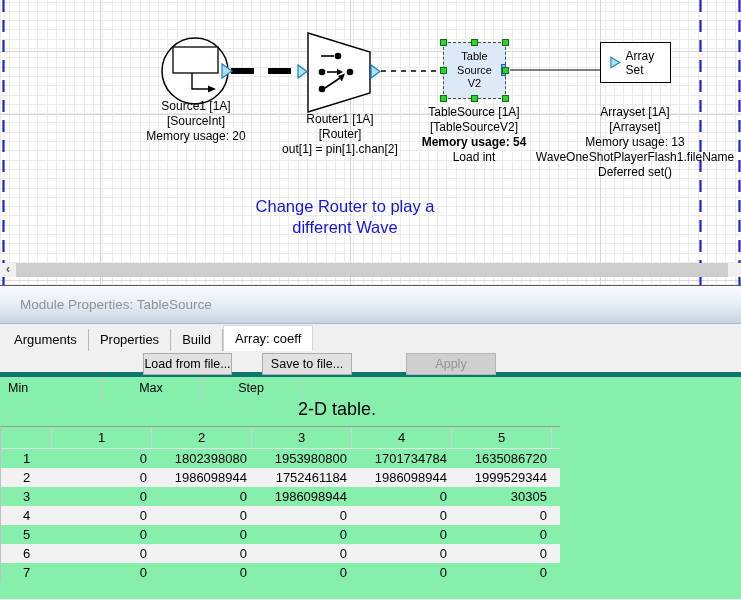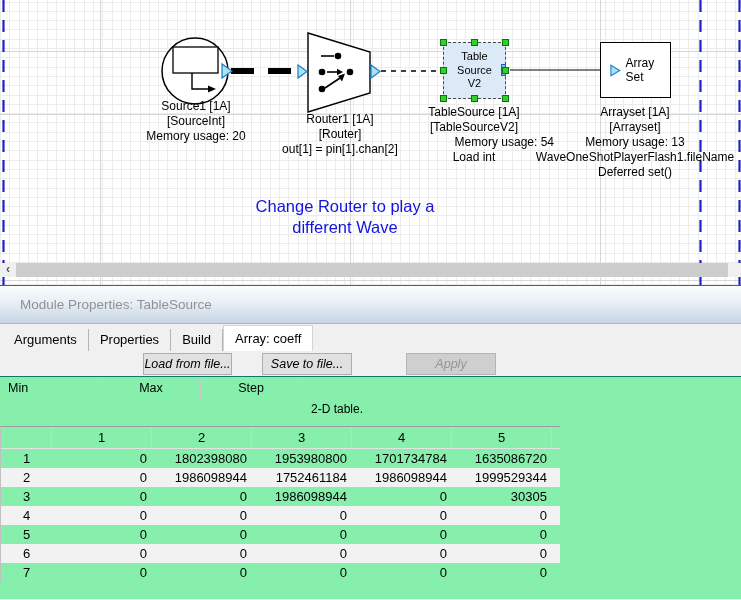--- a/index.html
+++ b/index.html
@@ -15,67 +15,67 @@
       repeating-linear-gradient(90deg,#ececec 0 1px,transparent 1px 9.3px),
       repeating-linear-gradient(0deg,#ececec 0 1px,transparent 1px 9.3px);
     background-position:100px 0, 0 52px, 0 0, 0 0;
   }
   #canvas { position:absolute; top:0; left:0; width:741px; height:263px; }
   #canvas-strip { position:absolute; top:277px; left:0; width:741px; height:8px; }
   .abs { position:absolute; }
   svg { display:block; }
 
   .block-label { position:absolute; text-align:center; font-size:12px; line-height:15px; }
-  .bold { font-weight:normal;text-align:right; }
+  .bold { font-weight:bold; }
 
   .annotation { position:absolute; left:210px; top:196px; width:270px; text-align:center;
                 font-size:16.5px; line-height:21px; color:#1414dd; }
 
   
   .ts-block { position:absolute; left:443px; top:42px; width:63px; height:57px;
               background:#dceaf8; border:1px dashed #4a4a4a; text-align:center;
               font-size:11px; line-height:13.5px; padding-top:7px; }
   .handle { position:absolute; width:7px; height:7px; background:#2bd42b; border:1px solid #107010; }
   .ts-pin { position:absolute; right:-1px; top:21px; width:5px; height:12px;
             background:#7db9e8; border:1px solid #2060c0; }
 
   
-  .as-block { position:absolute; left:600px; top:42px; width:71px; height:56px;
+  .as-block { position:absolute; left:600px; top:42px; width:71px; height:41px;
               background:#fff; border:1.4px solid #000; display:flex; align-items:center;
               padding-left:9px; font-size:12px; }
 
   
   .hscroll { position:absolute; top:263px; left:0; width:741px; height:14px; background:#f0f0f0; }
   .hscroll .arrow { position:absolute; left:0; top:0; width:16px; height:14px;
                     color:#555; font-size:12px; font-weight:bold; text-align:center; line-height:13px; }
   .hscroll .thumb { position:absolute; left:16px; top:0; width:712px; height:14px; background:#cdcdcd; }
 
   
   .panel { position:absolute; top:285px; left:0; width:741px; height:315px;
            background:#f0f0f0; border-top:1px solid #5a5a5a; }
   .titlebar { height:38px; background:linear-gradient(180deg,#fafcfe 0%,#e9eff6 45%,#c7d4e3 100%);
               border-bottom:1px solid #aab7c6; font-size:13.5px; color:#8e9298;
               line-height:37px; padding-left:20px; }
   .tabbar { height:27px; display:flex; align-items:flex-end; padding-left:3px; }
   .tab { height:22px; line-height:22px; padding:0 11px; font-size:13px; border-right:1px solid #b5b5b5; }
   .tab.active { background:#fff; height:26px; line-height:26px; border:1px solid #d4d4d4;
                 border-bottom:none; }
-  .btnrow { position:relative; height:26px; border-bottom:1px solid #0f766e;font-style:italic; }
+  .btnrow { position:relative; height:26px; border-bottom:5px solid #0f766e; }
   .btn { position:absolute; top:2px; height:22px; background:#e1e1e1; border:1px solid #adadad;
          font-size:12.5px; text-align:center; line-height:20px;
          font-family:"Liberation Sans", sans-serif; }
   .btn.disabled { background:#cfcfcf; color:#949494; border-color:#b5b5b5;margin-left:23px; }
 
   .content { background:#86efac; height:222px; }
   .fieldhdr { display:flex; height:22px; font-size:12.5px; }
   .fieldhdr .fh { border-right:1px solid #c9c9c9; line-height:22px; }
   .fh-min { width:102px; padding-left:8px; }
   .fh-max { width:99px; text-align:center; }
   .fh-step { width:101px; text-align:center; }
-  .caption { width:674px; height:20px; text-align:center; font-size:12px; line-height:20px; }
+  .caption { width:674px; height:20px; text-align:center; font-size:18px; line-height:20px; }
 
   .dtable { margin-top:7px; width:560px; border-top:1px solid #9b9b9b;
             border-left:1px solid #c0c0c0; font-size:13px; }
   .thead { display:flex; height:22px; border-bottom:1px solid #e3e3e3; }
   .thead .hc { line-height:21px; text-align:center; border-right:1px solid #d0d0d0; }
   .hc.c0 { width:51px; }
   .hc.cN { width:100px; }
   .trow { display:flex; height:19px; line-height:19px; width:559px; }
   .trow.alt { background:#f2f2f2; }
   .trow .rl { width:51px; text-align:center; }

